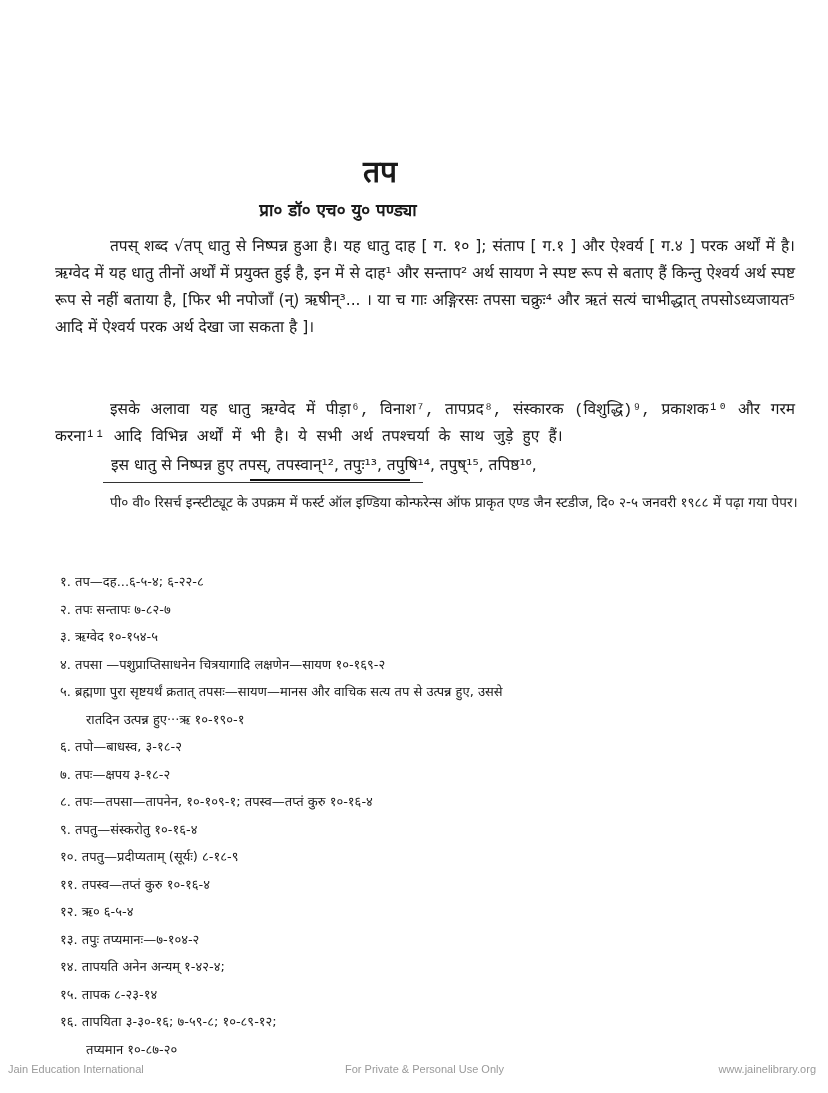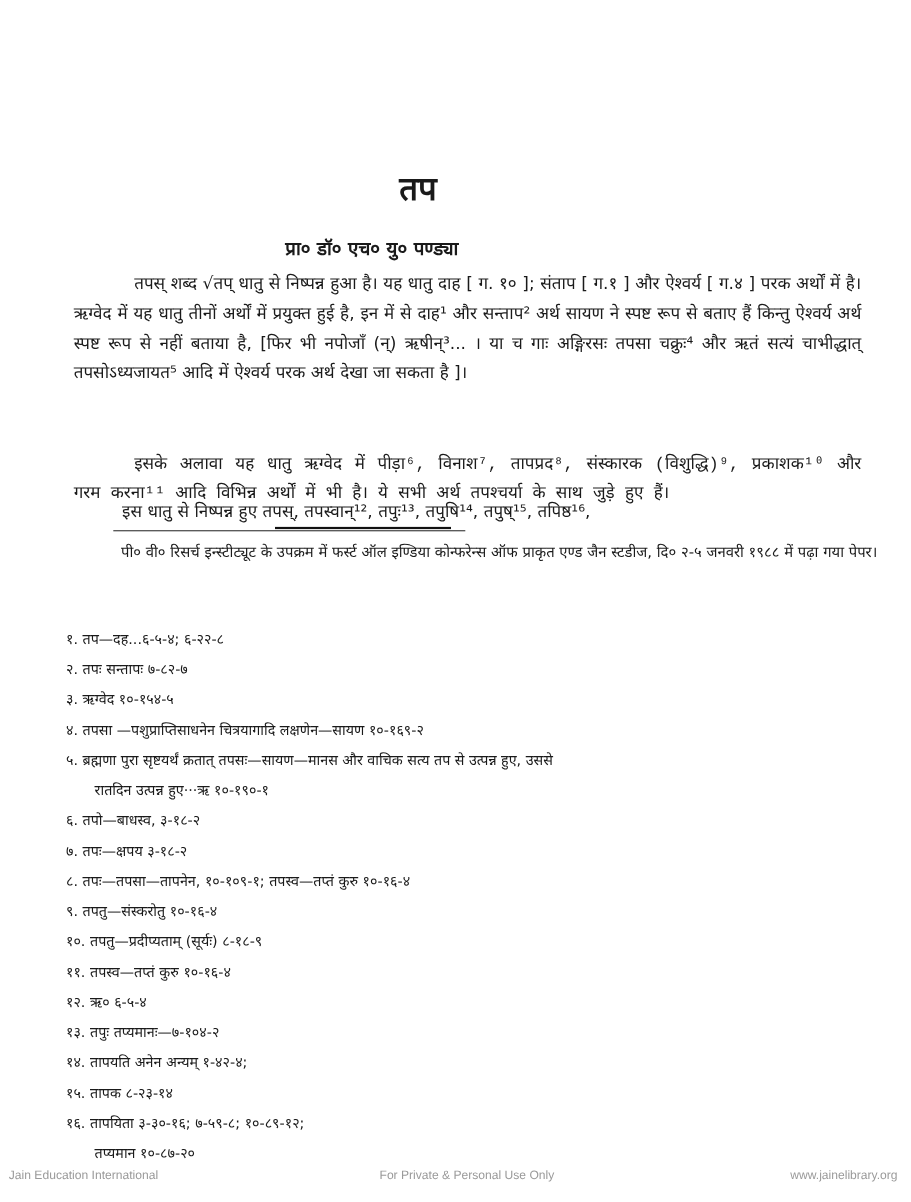--- a/index.html
+++ b/index.html
@@ -1,23 +1,23 @@
 <!DOCTYPE html>
 <html><head>
   <meta charset="utf-8">
   <style>
     html, body { margin: 0; padding: 0; background: #ffffff; }
     body { width: 828px; height: 1093px; position: relative; overflow: hidden;
            font-family: "DejaVu Sans", sans-serif; color: #1a1a1a; }
     .title { position: absolute; top: 150px; left: 0; width: 760px; text-align: center;
              font-size: 30px; font-weight: bold; }
-    .author { position: absolute; top: 214px; left: 0; width: 676px; text-align: center;
+    .author { position: absolute; top: 198px; left: 0; width: 676px; text-align: center;
               font-size: 17px; font-weight: bold; }
     .body-text { position: absolute; left: 55px; width: 740px; font-size: 15.5px; line-height: 27px; text-align: justify; }
-    .para { margin: 12px; }
+    .para { margin: 0; }
     .indent { text-indent: 55px; }
     .p1 { top: 233px; }
     .p2 { top: 397px; font-family: Liberation Mono, monospace; }
     .p3 { top: 453px; left: 56px; width: 740px; position: absolute; font-size: 15.5px; white-space: nowrap; text-indent: 55px; }
     .rule-thin { position: absolute; top: 482px; left: 103px; width: 320px; border-top: 1px solid #333; }
     .underline-seg { position: absolute; top: 479px; left: 250px; width: 160px; border-top: 2px solid #111; }
     .footnote-intro { position: absolute; top: 490px; left: 55px; width: 745px; font-size: 13.5px; line-height: 25px; }
     .notes { position: absolute; top: 568px; left: 60px; width: 760px; font-size: 13px; line-height: 27.5px; }
     .note { white-space: nowrap; }
     .note .cont { padding-left: 26px; display: block; }

